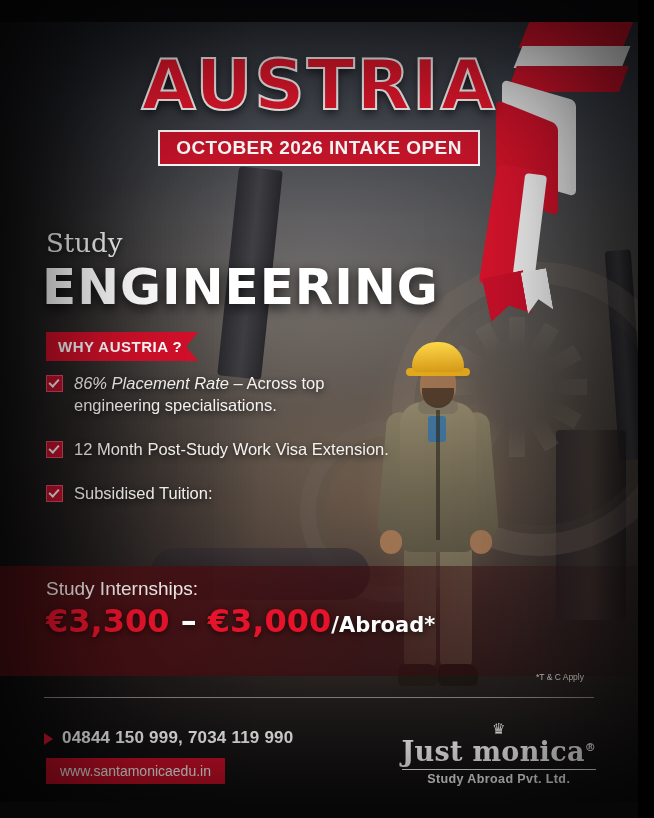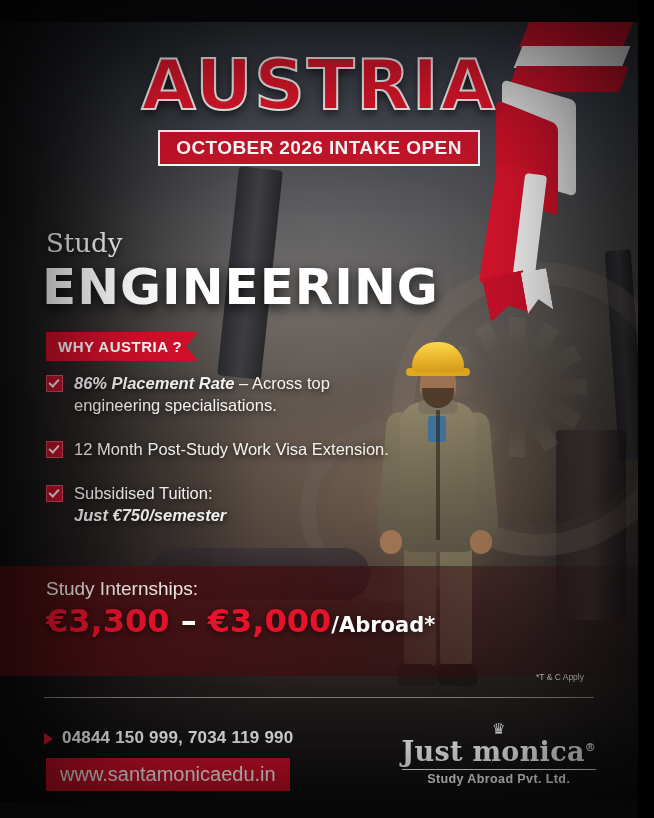--- a/index.html
+++ b/index.html
@@ -97,39 +97,39 @@
   
   .whytag{position:absolute;left:46px;top:332px;background:#d2102a;color:#fff;font-weight:bold;font-size:15px;
      letter-spacing:.5px;padding:6px 16px 6px 12px;clip-path:polygon(0 0,100% 0,92% 50%,100% 100%,0 100%);}
 
   
   .bullets{position:absolute;left:46px;top:372px;width:360px;}
   .bullet{position:relative;padding-left:28px;margin-bottom:22px;color:#f4f2f0;font-size:16.5px;line-height:1.34;
      text-shadow:0 2px 6px rgba(0,0,0,.75);}
   .chk{position:absolute;left:0;top:3px;width:15px;height:15px;border:1.5px solid #e0506a;background:#c5112c;}
   .chk:after{content:"";position:absolute;left:4px;top:1px;width:4px;height:8px;border:solid #fff;border-width:0 2px 2px 0;transform:rotate(42deg);}
-  .bold-it{font-weight:bold;font-style:italic;}
+  .bold-it{font-weight:normal;font-style:italic;}
   .em-it{font-style:italic;font-weight:bold;}
 
   
   .band{position:absolute;left:0;top:566px;width:100%;height:110px;
     background:linear-gradient(90deg,rgba(82,16,20,0.92),rgba(60,14,18,0.72) 55%,rgba(30,16,16,0.18));}
   .band-label{position:absolute;left:46px;top:578px;color:#f0ece9;font-size:19px;}
   .band-amount{position:absolute;left:46px;top:602px;font-family:"DejaVu Sans",sans-serif;font-weight:bold;font-size:32px;
      color:#e8142c;text-shadow:0 2px 6px rgba(0,0,0,.6);white-space:nowrap;}
   .band-amount .mo{color:#ffffff;font-size:21px;font-weight:bold;}
   .band-amount .dash{color:#ffffff;}
   .tc{position:absolute;right:54px;top:672px;color:#d8d4d0;font-size:8.5px;}
 
   
   .divider{position:absolute;left:44px;right:44px;top:697px;height:1px;background:rgba(225,220,215,0.55);}
   .phone{position:absolute;left:46px;top:728px;color:#ffffff;font-size:17px;font-weight:bold;letter-spacing:.2px;}
   .tri{position:absolute;left:44px;top:733px;width:0;height:0;border-left:9px solid #e21a31;border-top:6px solid transparent;border-bottom:6px solid transparent;}
   .phone-text{margin-left:16px;}
-  .web{position:absolute;left:46px;top:758px;background:#d2102a;color:#fff;font-size:20px;padding:5px 14px;}
+  .web{position:absolute;left:46px;top:758px;background:#d2102a;color:#fff;font-size:14px;padding:5px 14px;}
   .brand{position:absolute;right:42px;top:722px;text-align:center;color:#fff;}
   .brand-crown{font-size:15px;line-height:14px;color:#fff;}
   .brand-name{font-family:"DejaVu Serif",serif;font-weight:bold;font-size:27px;letter-spacing:.3px;}
   .brand-name .reg{font-size:11px;vertical-align:super;}
   .brand-sub{font-size:12.5px;font-weight:bold;letter-spacing:.4px;margin-top:1px;}
   .brand-rule{height:1px;background:#fff;margin:2px 0 2px;}
   .bottomband{position:absolute;left:0;bottom:0;width:100%;height:16px;background:#070708;}
 </style>
 </head>
 <body>
@@ -205,21 +205,20 @@
       <span class="chk"></span>
       <span class="bold-it">86% Placement Rate</span><span> – Across top engineering specialisations.</span>
     </div>
     <div class="bullet">
       <span class="chk"></span>
       <span>12 Month Post-Study Work Visa Extension.</span>
     </div>
     <div class="bullet">
       <span class="chk"></span>
       <span>Subsidised Tuition:</span><br>
-      <span class="em-it">Just €750/semester</span>
     </div>
   </div>
 
   <div class="band"></div>
   <div class="band-label">Study Internships:</div>
   <div class="band-amount">
     <span>€3,300</span>
     <span class="dash">–</span>
     <span>€3,000</span><span class="mo">/Abroad*</span>
   </div>

